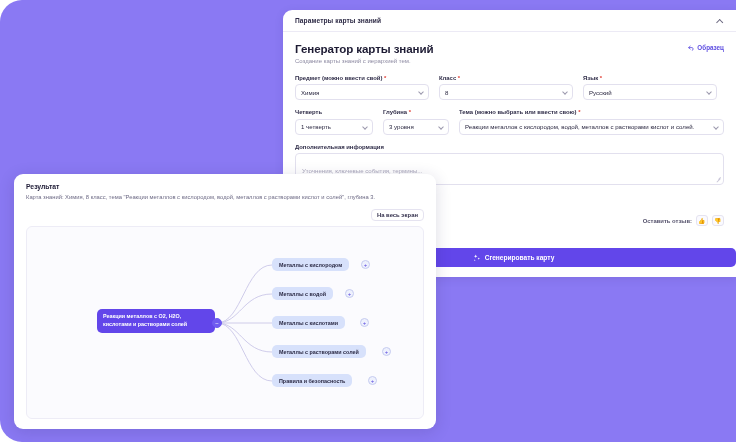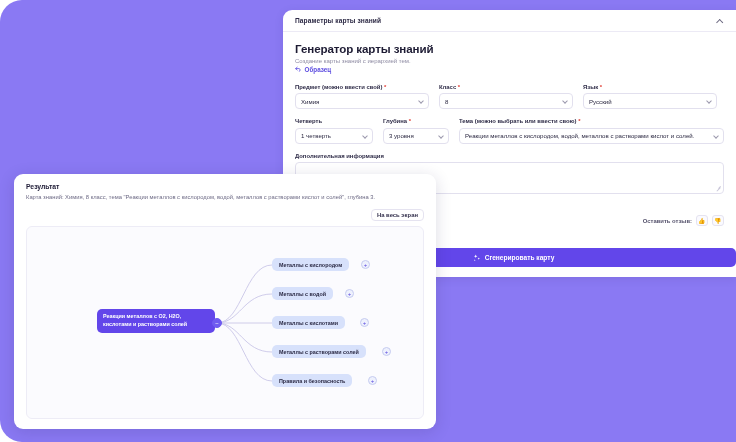--- a/index.html
+++ b/index.html
@@ -46,21 +46,21 @@
   }
   .chev-up:before {
     content: ""; position: absolute; left: 1.5px; top: 4px;
     width: 4.4px; height: 4.4px;
     border-left: 1px solid #6b6880; border-top: 1px solid #6b6880;
     transform: rotate(45deg);
   }
 
   .panel-body { padding: 10px 12px 0 12px; position: relative; }
 
-  .title-row { display: flex; align-items: flex-start; justify-content: space-between; flex-direction: column; }
+  .title-row { display: flex; align-items: flex-start; justify-content: space-between; }
   .gen-title { font-size: 11.6px; font-weight: 700; color: #1d1b33; letter-spacing: -.1px; }
   .gen-sub { font-size: 6px; color: #8e8ba3; margin-top: 2.5px; }
 
   .sample-link {
     display: flex; align-items: center; gap: 2.5px;
     color: #5b4be0; font-size: 6.3px; font-weight: 600;
     cursor: pointer; margin-top: 2px;
   }
   .sample-link svg { display: block; }
 

